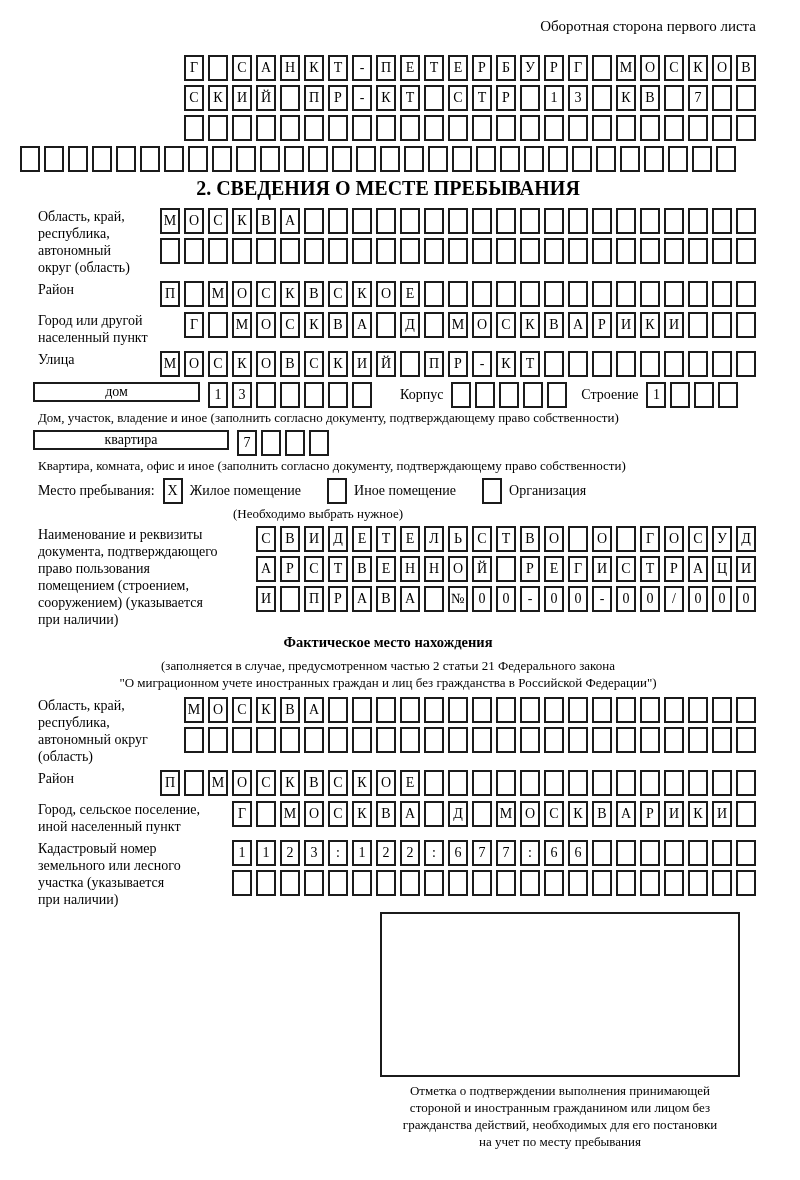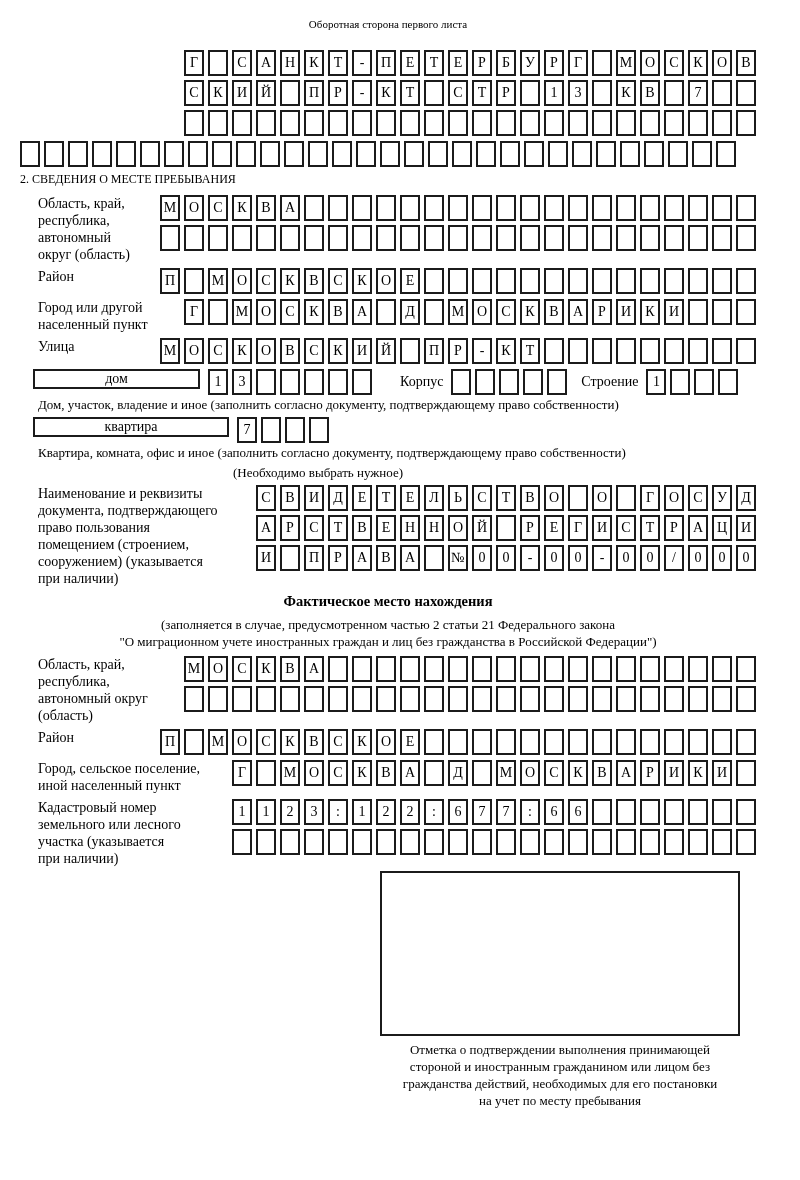--- a/index.html
+++ b/index.html
@@ -2,35 +2,35 @@
 <html><head>
 <meta charset="utf-8">
 <style>
   html,body{margin:0;padding:0;background:#fff;}
   .page{
     width:800px;height:1180px;box-sizing:border-box;
     background:#fff;color:#000;
     font-family:"Liberation Serif","DejaVu Serif",serif;
     padding:10px 44px 0 20px;overflow:hidden;position:relative;
   }
-  .hdr{text-align:center;font-size:11px;margin:8px 0 20px;}
+  .hdr{text-align:right;font-size:15px;margin:8px 0 20px;}
   .band{display:flex;align-items:flex-start;margin-bottom:5px;}
   .label{font-size:14px;line-height:17px;padding-left:18px;white-space:pre-line;flex:0 1 auto;}
   .rows{margin-left:auto;display:flex;flex-direction:column;gap:4px;align-items:flex-end;}
   .cellrow{display:flex;gap:4px;}
   .cell{
     flex:0 0 20px;width:20px;height:26px;box-sizing:border-box;
     border:2px solid #1b1b1b;background:#fff;
     display:flex;align-items:center;justify-content:center;
     font-size:14px;line-height:1;
   }
   .fullrow{margin:0 0 2px 0;}
   .note{font-size:13px;text-align:center;margin:2px 0 4px;}
   .note-left{font-size:13px;text-align:left;padding-left:18px;margin:2px 0 4px;}
-  .sec-title{font-weight:normal;font-size:12px;text-align:left;margin:5px 0 8px;}
+  .sec-title{font-weight:bold;font-size:20px;text-align:center;margin:5px 0 8px;}
   .sub-title{font-weight:bold;font-size:14.5px;text-align:center;margin:6px 0 6px;}
   .sub-note{font-size:13px;text-align:center;line-height:17px;white-space:pre-line;margin:0 0 6px;}
   .house-band{display:flex;align-items:flex-start;margin-bottom:2px;}
   .wide-box{
     height:20px;box-sizing:border-box;border:2px solid #1b1b1b;
     display:flex;align-items:center;justify-content:center;font-size:14px;
   }
   .inline-label{font-size:14px;line-height:26px;}
   .stay-band{display:flex;align-items:center;padding-left:18px;margin-bottom:2px;font-size:14px;}
   .checkbox{
@@ -363,20 +363,29 @@
     <div class="wide-box ml13" style="width:196px;">квартира</div>
     <div class="cellrow ml8">
         <span class="cell">7</span>
         <span class="cell"></span>
         <span class="cell"></span>
         <span class="cell"></span>
       </div>
   </div>
   <div class="note-left">Квартира, комната, офис и иное (заполнить согласно документу, подтверждающему право собственности)</div>
 
+  <div class="stay-band">
+    <span class="mr8">Место пребывания:</span>
+    <span class="checkbox">X</span>
+    <span class="opt">Жилое помещение</span>
+    <span class="checkbox"></span>
+    <span class="opt">Иное помещение</span>
+    <span class="checkbox"></span>
+    <span class="opt">Организация</span>
+  </div>
   <div class="note" style="padding-right:140px;">(Необходимо выбрать нужное)</div>
 
   <div class="band" style="margin-bottom:6px;">
     <div class="label">Наименование и реквизиты
 документа, подтверждающего
 право пользования
 помещением (строением,
 сооружением) (указывается
 при наличии)</div>
     <div class="rows">

